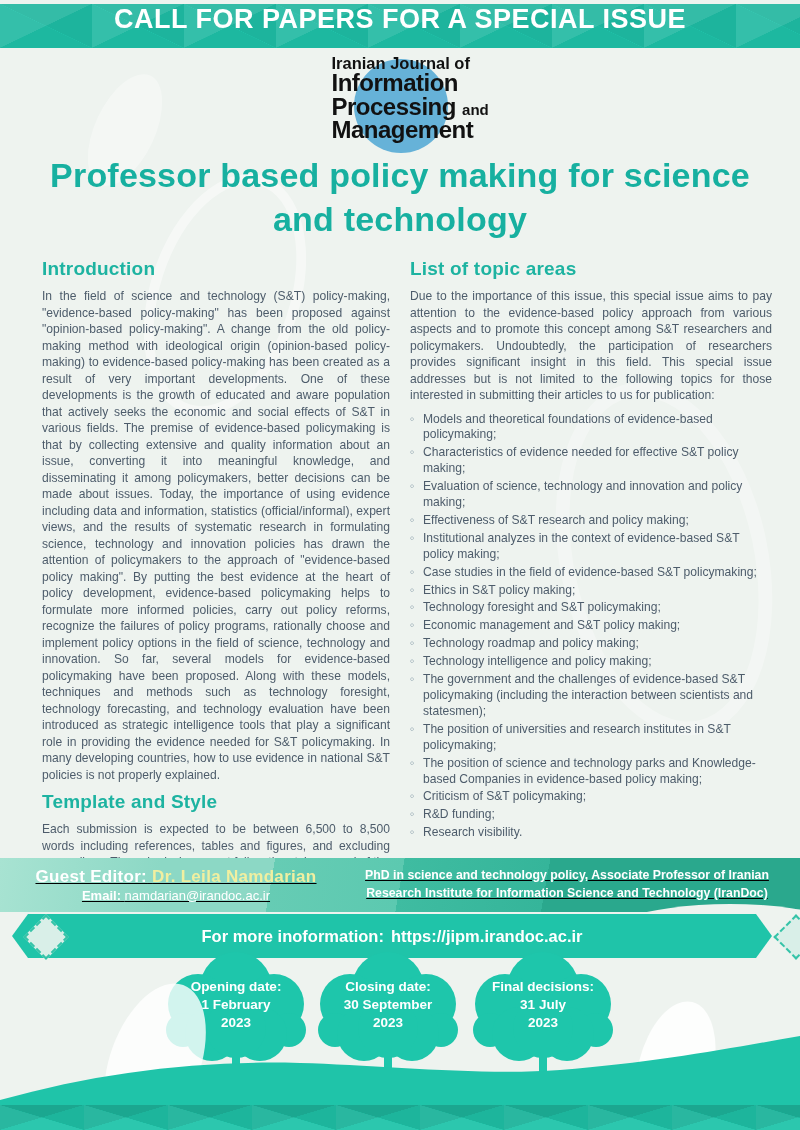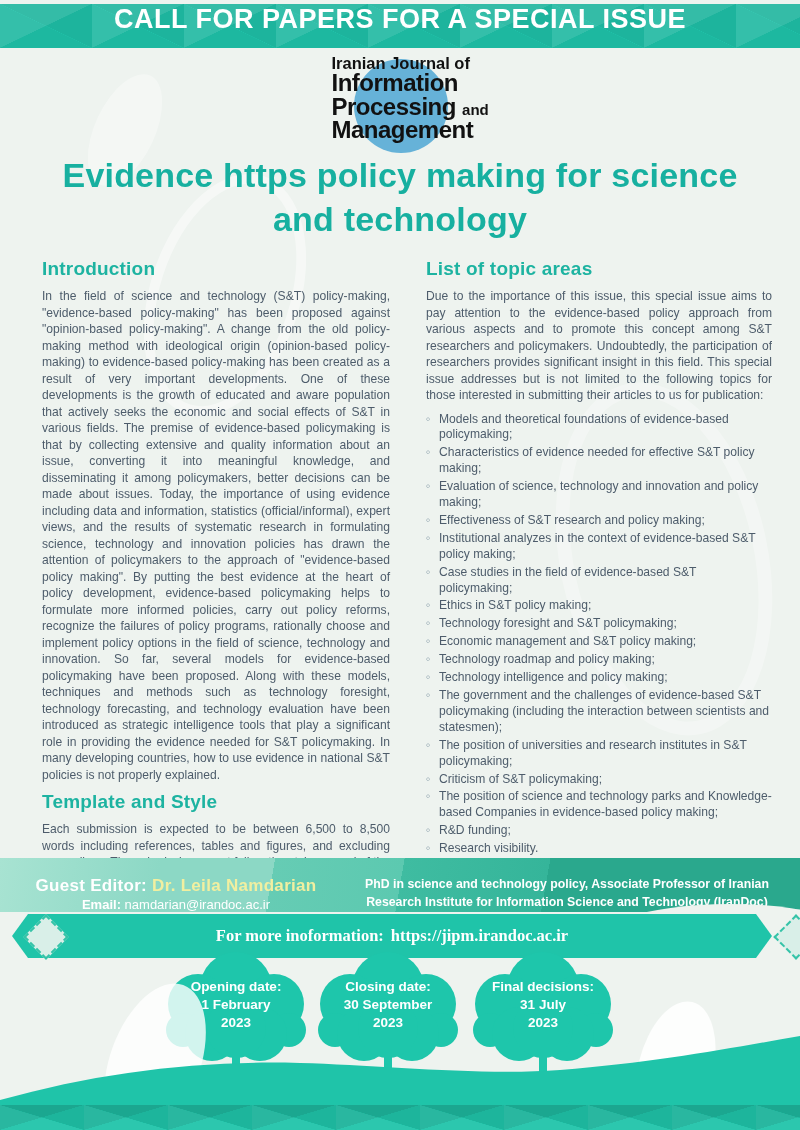--- a/index.html
+++ b/index.html
@@ -31,47 +31,47 @@
   .logo-text{position:relative;color:#111;line-height:.98;}
   .logo-top{font-size:16.5px;font-weight:700;}
   .logo-big{font-size:24px;font-weight:800;letter-spacing:-.5px;}
   .logo-and{font-size:15px;font-weight:700;letter-spacing:0;}
 
   
   .title{position:absolute;top:153px;left:0;width:100%;text-align:center;margin:0;
     color:#17b0a0;font-size:34px;font-weight:800;line-height:1.3;letter-spacing:.2px;}
 
   
-  .columns{position:absolute;top:258px;left:42px;right:28px;display:flex;gap:36px;height:600px;overflow:hidden;}
+  .columns{position:absolute;top:258px;left:42px;right:28px;display:flex;gap:20px;height:600px;overflow:hidden;}
   .col-left{width:348px;flex:0 0 348px;}
   .col-right{flex:1;}
   h2{margin:0 0 5px 0;color:#1db3a1;font-size:19px;font-weight:800;letter-spacing:.2px;}
   .columns p{margin:8px 0 8px 0;color:#4d5c6b;font-size:12.1px;line-height:16.5px;text-align:justify;}
   .topic-list{list-style:none;margin:2px 0 8px 0;padding:0;}
   .topic-list li{position:relative;padding-left:13px;margin:0 0 2px 0;color:#4d5c6b;font-size:12.1px;line-height:15.9px;}
   .topic-list li::before{content:"◦";position:absolute;left:0;top:0;color:#7f96a3;}
 
   
   .editor-band{position:absolute;top:858px;left:0;right:0;height:54px;overflow:hidden;
     background:linear-gradient(100deg,#a8e3d2 0%,#8cd8c5 20%,#8cd8c5 34%,#66ccb4 34%,#5cc9b0 50%,#3fbca1 50%,#35b59a 68%,#2aa88d 68%,#2aa88d 100%);
-    display:flex;align-items:flex-end;}
+    display:flex;align-items:center;text-decoration:underline;}
   .editor-band::after{content:"";position:absolute;right:-90px;top:46px;width:320px;height:110px;background:#eef3ef;border-radius:50%;}
   .editor-left{width:44%;text-align:center;color:#fff;position:relative;}
   .editor-line1{font-size:17px;font-weight:800;letter-spacing:.3px;}
   .editor-name{color:#f1efa0;}
   .editor-line2{font-size:13px;font-weight:700;margin-top:1px;}
   .editor-line2 a{color:#fff;text-decoration:none;font-weight:400;}
   .editor-right{width:56%;padding:0 28px 0 10px;box-sizing:border-box;text-align:center;color:#fff;
     font-size:12.3px;font-weight:700;line-height:1.45;position:relative;}
 
   
   .ribbon-row{position:absolute;top:914px;left:0;right:0;height:44px;}
   .ribbon{position:absolute;left:12px;right:28px;top:0;height:44px;background:#1fc4a9;
     clip-path:polygon(16px 0, calc(100% - 16px) 0, 100% 50%, calc(100% - 16px) 100%, 16px 100%, 0 50%);
-    display:flex;align-items:center;justify-content:center;gap:7px;color:#fff;font-size:16.5px;font-weight:800;font-family:Liberation Serif, serif;}
+    display:flex;align-items:center;justify-content:center;gap:7px;color:#fff;font-size:16.5px;font-weight:800;}
   .ribbon a{color:#fff;text-decoration:none;font-weight:800;}
   .diamond{position:absolute;top:7px;width:28px;height:28px;transform:rotate(45deg);
     background:#d9efe8;border:2px dashed #35c3a8;}
   .diamond.dleft{left:30px;}
   .diamond.dright{right:-12px;}
 
   
   .tree{position:absolute;width:140px;height:142px;top:952px;}
   .tree svg{position:absolute;left:0;top:0;}
   .tree-text{position:absolute;left:0;top:26px;width:140px;text-align:center;color:#fff;
@@ -106,21 +106,21 @@
       <div class="logo-text">
         <div class="logo-top">Iranian Journal of</div>
         <div class="logo-big">Information</div>
         <div class="logo-big"><span>Processing</span> <span class="logo-and">and</span></div>
         <div class="logo-big">Management</div>
       </div>
     </div>
   </div>
 
   <h1 class="title">
-    <span>Evidence https policy making for science</span><br>
+    <span>Professor based policy making for science</span><br>
     <span>and technology</span>
   </h1>
 
   <div class="columns">
     <div class="col-left">
       <h2>Introduction</h2>
       <p>In the field of science and technology (S&amp;T) policy-making, "evidence-based policy-making" has been proposed against "opinion-based policy-making". A change from the old policy-making method with ideological origin (opinion-based policy-making) to evidence-based policy-making has been created as a result of very important developments. One of these developments is the growth of educated and aware population that actively seeks the economic and social effects of S&amp;T in various fields. The premise of evidence-based policymaking is that by collecting extensive and quality information about an issue, converting it into meaningful knowledge, and disseminating it among policymakers, better decisions can be made about issues. Today, the importance of using evidence including data and information, statistics (official/informal), expert views, and the results of systematic research in formulating science, technology and innovation policies has drawn the attention of policymakers to the approach of "evidence-based policy making". By putting the best evidence at the heart of policy development, evidence-based policymaking helps to formulate more informed policies, carry out policy reforms, recognize the failures of policy programs, rationally choose and implement policy options in the field of science, technology and innovation. So far, several models for evidence-based policymaking have been proposed. Along with these models, techniques and methods such as technology foresight, technology forecasting, and technology evaluation have been introduced as strategic intelligence tools that play a significant role in providing the evidence needed for S&amp;T policymaking. In many developing countries, how to use evidence in national S&amp;T policies is not properly explained.</p>
       <h2>Template and Style</h2>
       <p>Each submission is expected to be between 6,500 to 8,500 words including references, tables and figures, and excluding appendices. The submissions must follow the style manual of the Iranian Journal of Information Processing and Management for this special issue.</p>
     </div>
@@ -134,22 +134,22 @@
         <li>Effectiveness of S&amp;T research and policy making;</li>
         <li>Institutional analyzes in the context of evidence-based S&amp;T policy making;</li>
         <li>Case studies in the field of evidence-based S&amp;T policymaking;</li>
         <li>Ethics in S&amp;T policy making;</li>
         <li>Technology foresight and S&amp;T policymaking;</li>
         <li>Economic management and S&amp;T policy making;</li>
         <li>Technology roadmap and policy making;</li>
         <li>Technology intelligence and policy making;</li>
         <li>The government and the challenges of evidence-based S&amp;T policymaking (including the interaction between scientists and statesmen);</li>
         <li>The position of universities and research institutes in S&amp;T policymaking;</li>
+        <li>The position of science and technology parks and Knowledge-based Companies in evidence-based policy making;</li>
         <li>Criticism of S&amp;T policymaking;</li>
-        <li>The position of science and technology parks and Knowledge-based Companies in evidence-based policy making;</li>
         <li>R&amp;D funding;</li>
         <li>Research visibility.</li>
       </ul>
 
     </div>
   </div>
 
   <div class="editor-band">
     <div class="editor-left">
       <div class="editor-line1">

